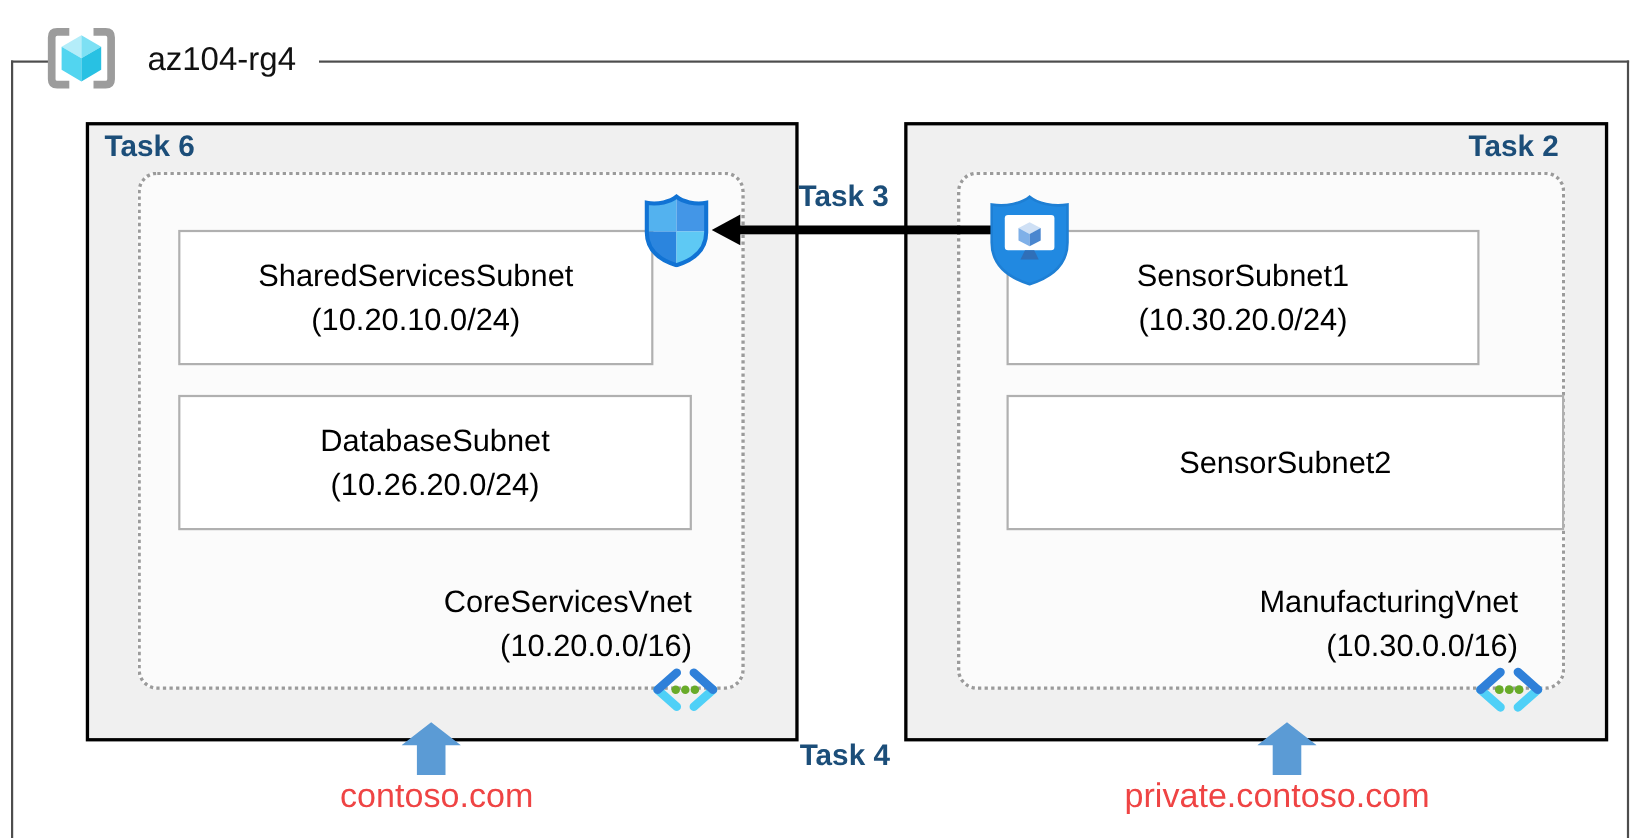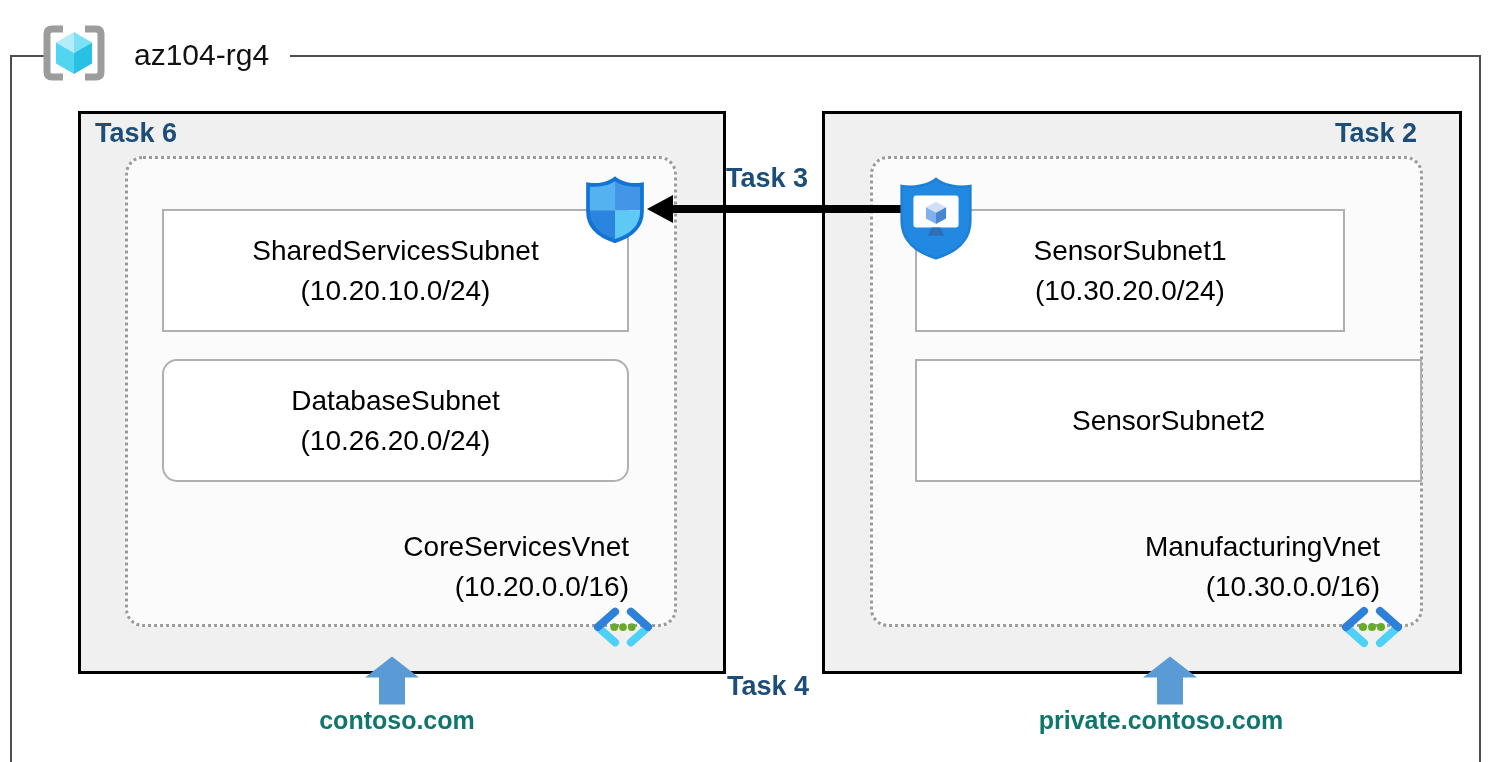--- a/index.html
+++ b/index.html
@@ -36,40 +36,40 @@
   }
   #vnet1-dashed { left:125px; width:552px; }
   #vnet2-dashed { left:870px; width:553px; }
 
   
   .subnet {
     background:#ffffff; border:2px solid #b0b0b0; box-sizing:border-box;
     display:flex; flex-direction:column; justify-content:center; align-items:center;
     font-size:28px; line-height:40px; color:#000000; text-align:center;
   }
-  #subnet-shared   { left:162px; top:190px; width:467px; height:123px; }
-  #subnet-database { left:162px; top:340px; width:467px; height:123px;border-radius:15px; }
+  #subnet-shared   { left:162px; top:190px; width:432px; height:123px; }
+  #subnet-database { left:162px; top:340px; width:467px; height:123px; }
   #subnet-sensor1  { left:915px; top:190px; width:430px; height:123px; }
   #subnet-sensor2  { left:915px; top:340px; width:507px; height:123px; }
 
   .vnet-label { text-align:right; font-size:28px; line-height:40px; color:#000000; }
   #vnet1-label { left:162px; top:508px; width:467px; }
   #vnet2-label { left:915px; top:508px; width:465px; }
 
   
   #nsg-icon    { left:585px; top:157px; width:60px;  height:67px; }
   #vmsec-icon  { left:898px; top:155px; width:76px;  height:88px; }
   #vnet1-icon  { left:592px; top:586px; width:62px;  height:44px; }
   #vnet2-icon  { left:1340px; top:586px; width:64px; height:44px; }
 
   #peering-arrow { left:647px; top:172px; width:300px; height:36px; }
   #up-arrow-1 { left:365px;  top:637px; width:54px; height:49px; }
   #up-arrow-2 { left:1143px; top:637px; width:54px; height:49px; }
 
-  .dns-label { font-size:25px; color:#0f766e; white-space:nowrap;font-weight:bold; }
+  .dns-label { font-size:31px; color:#ef4444; white-space:nowrap; }
   #dns1 { left:397px;  top:687px; transform:translateX(-50%); }
   #dns2 { left:1161px; top:687px; transform:translateX(-50%); }
 
   svg { display:block; width:100%; height:100%; }
 </style>
 </head>
 <body>
 
 <div class="canvas">
 

